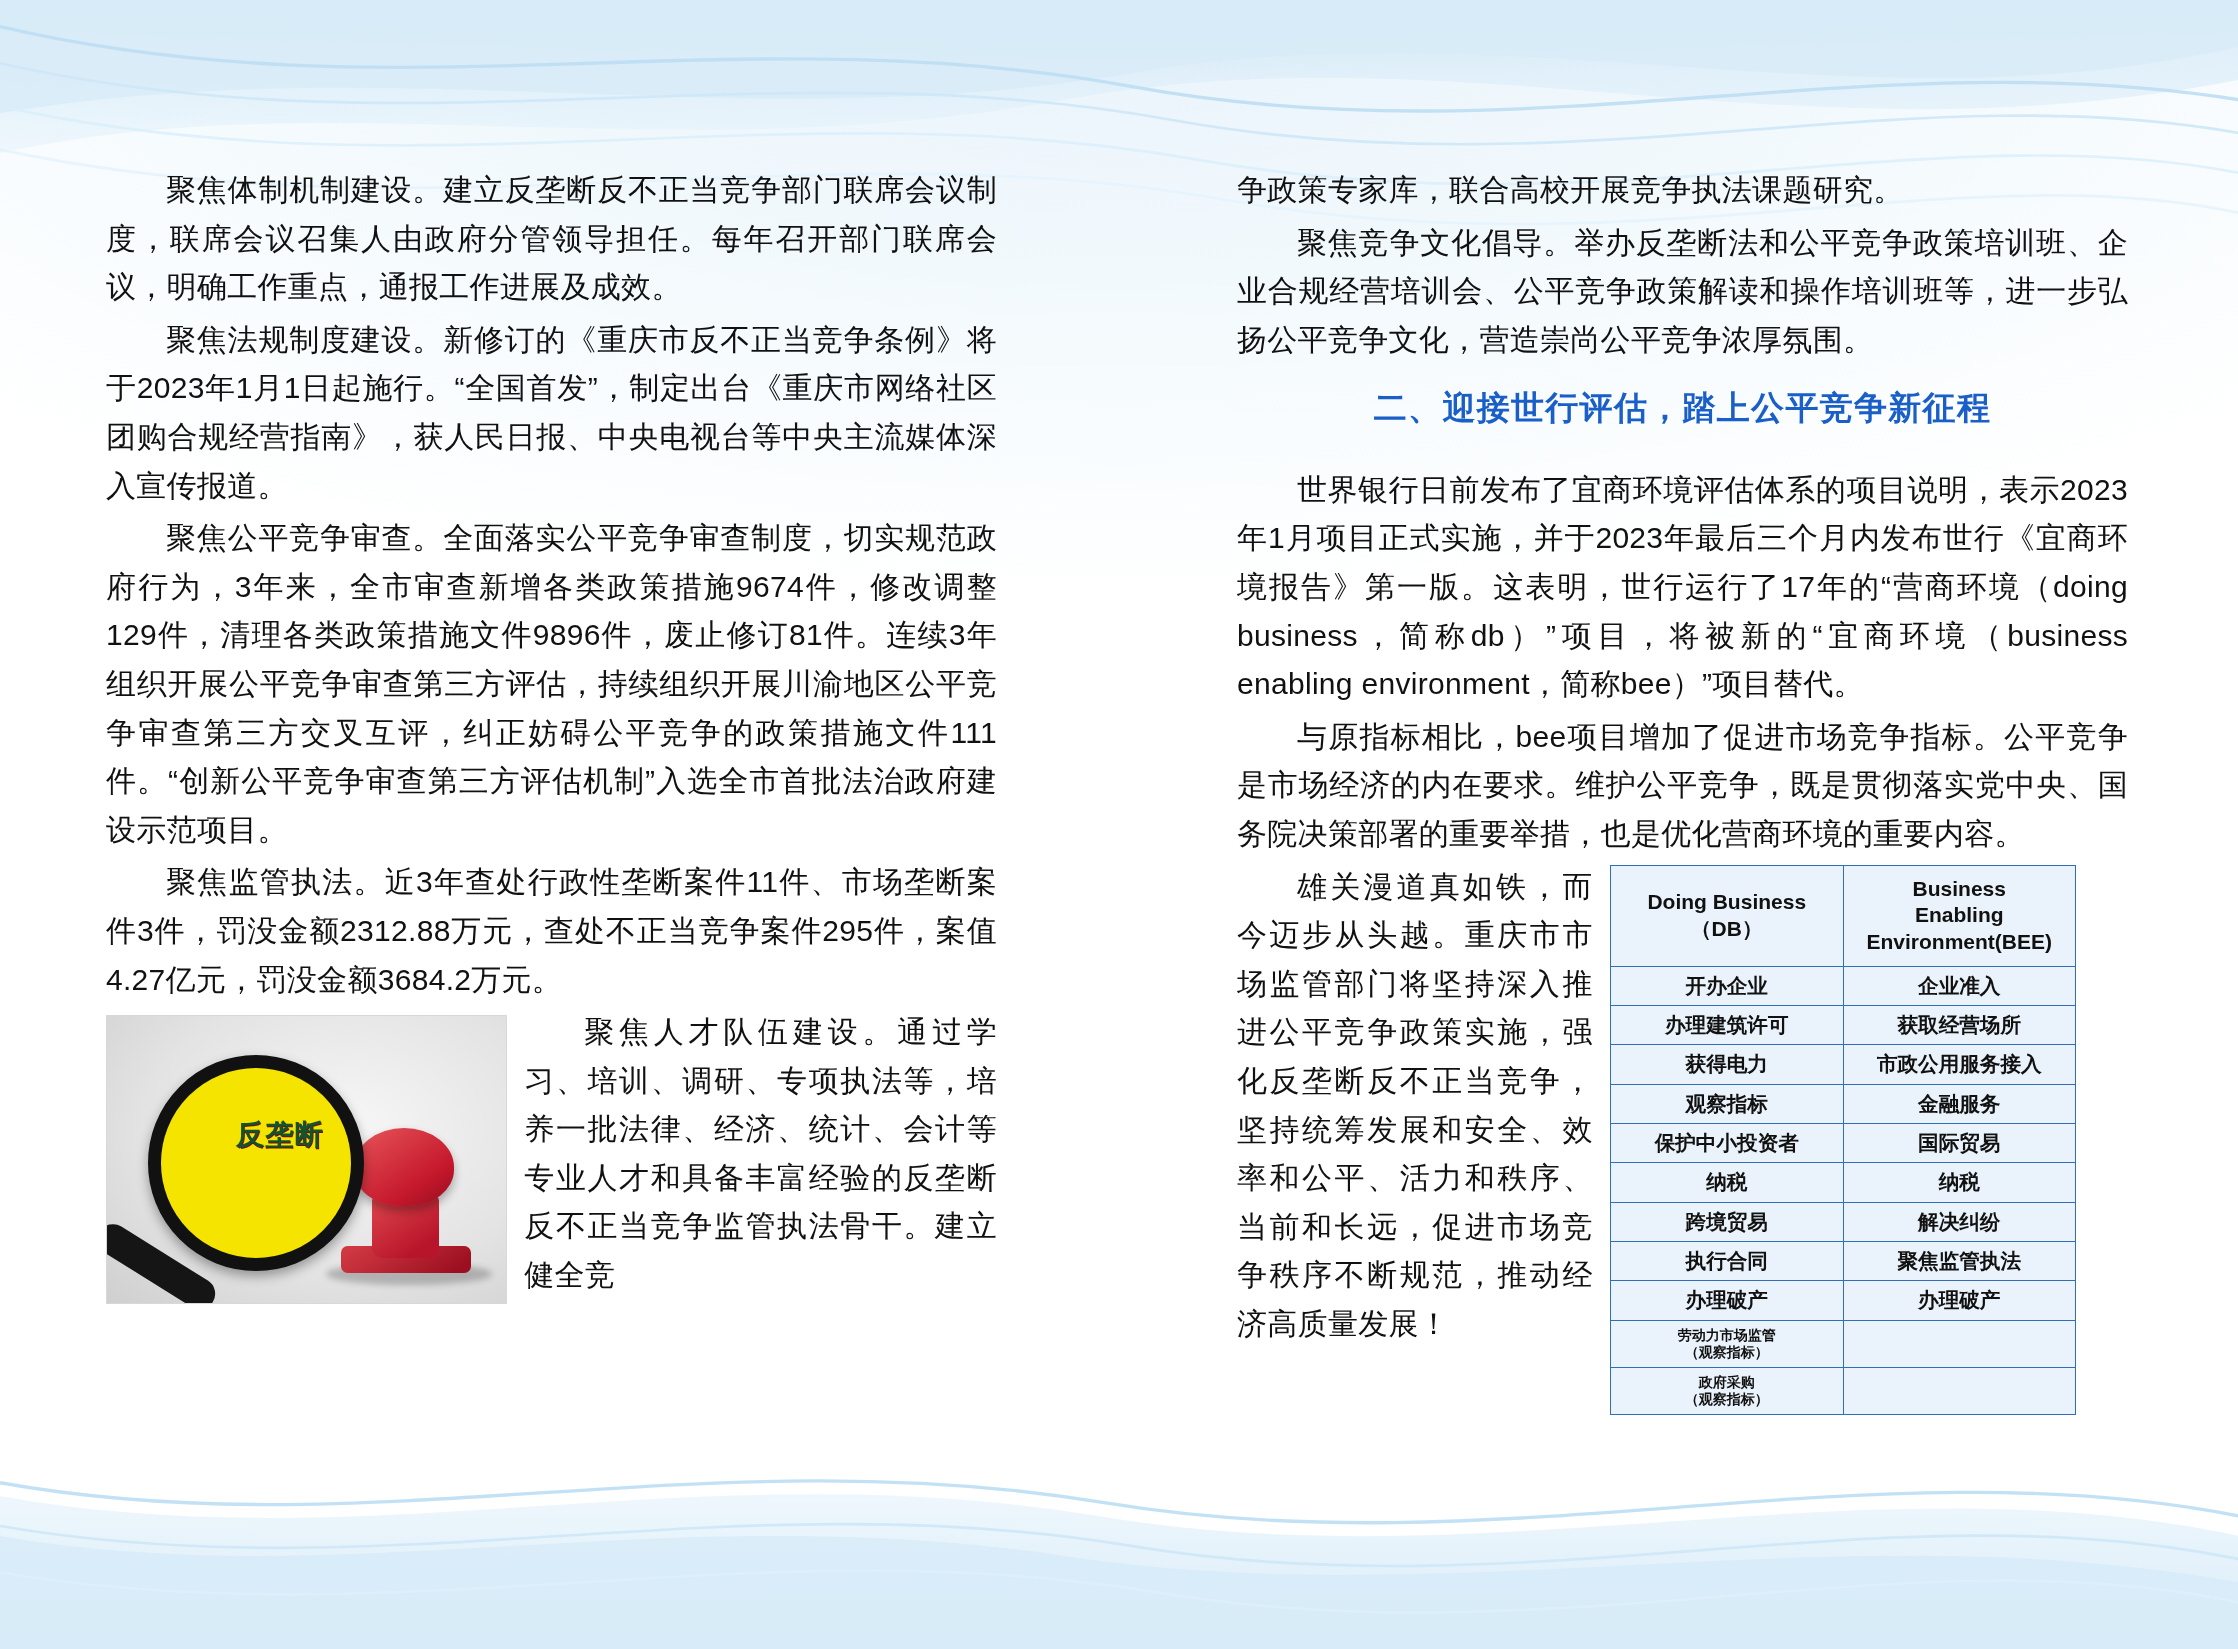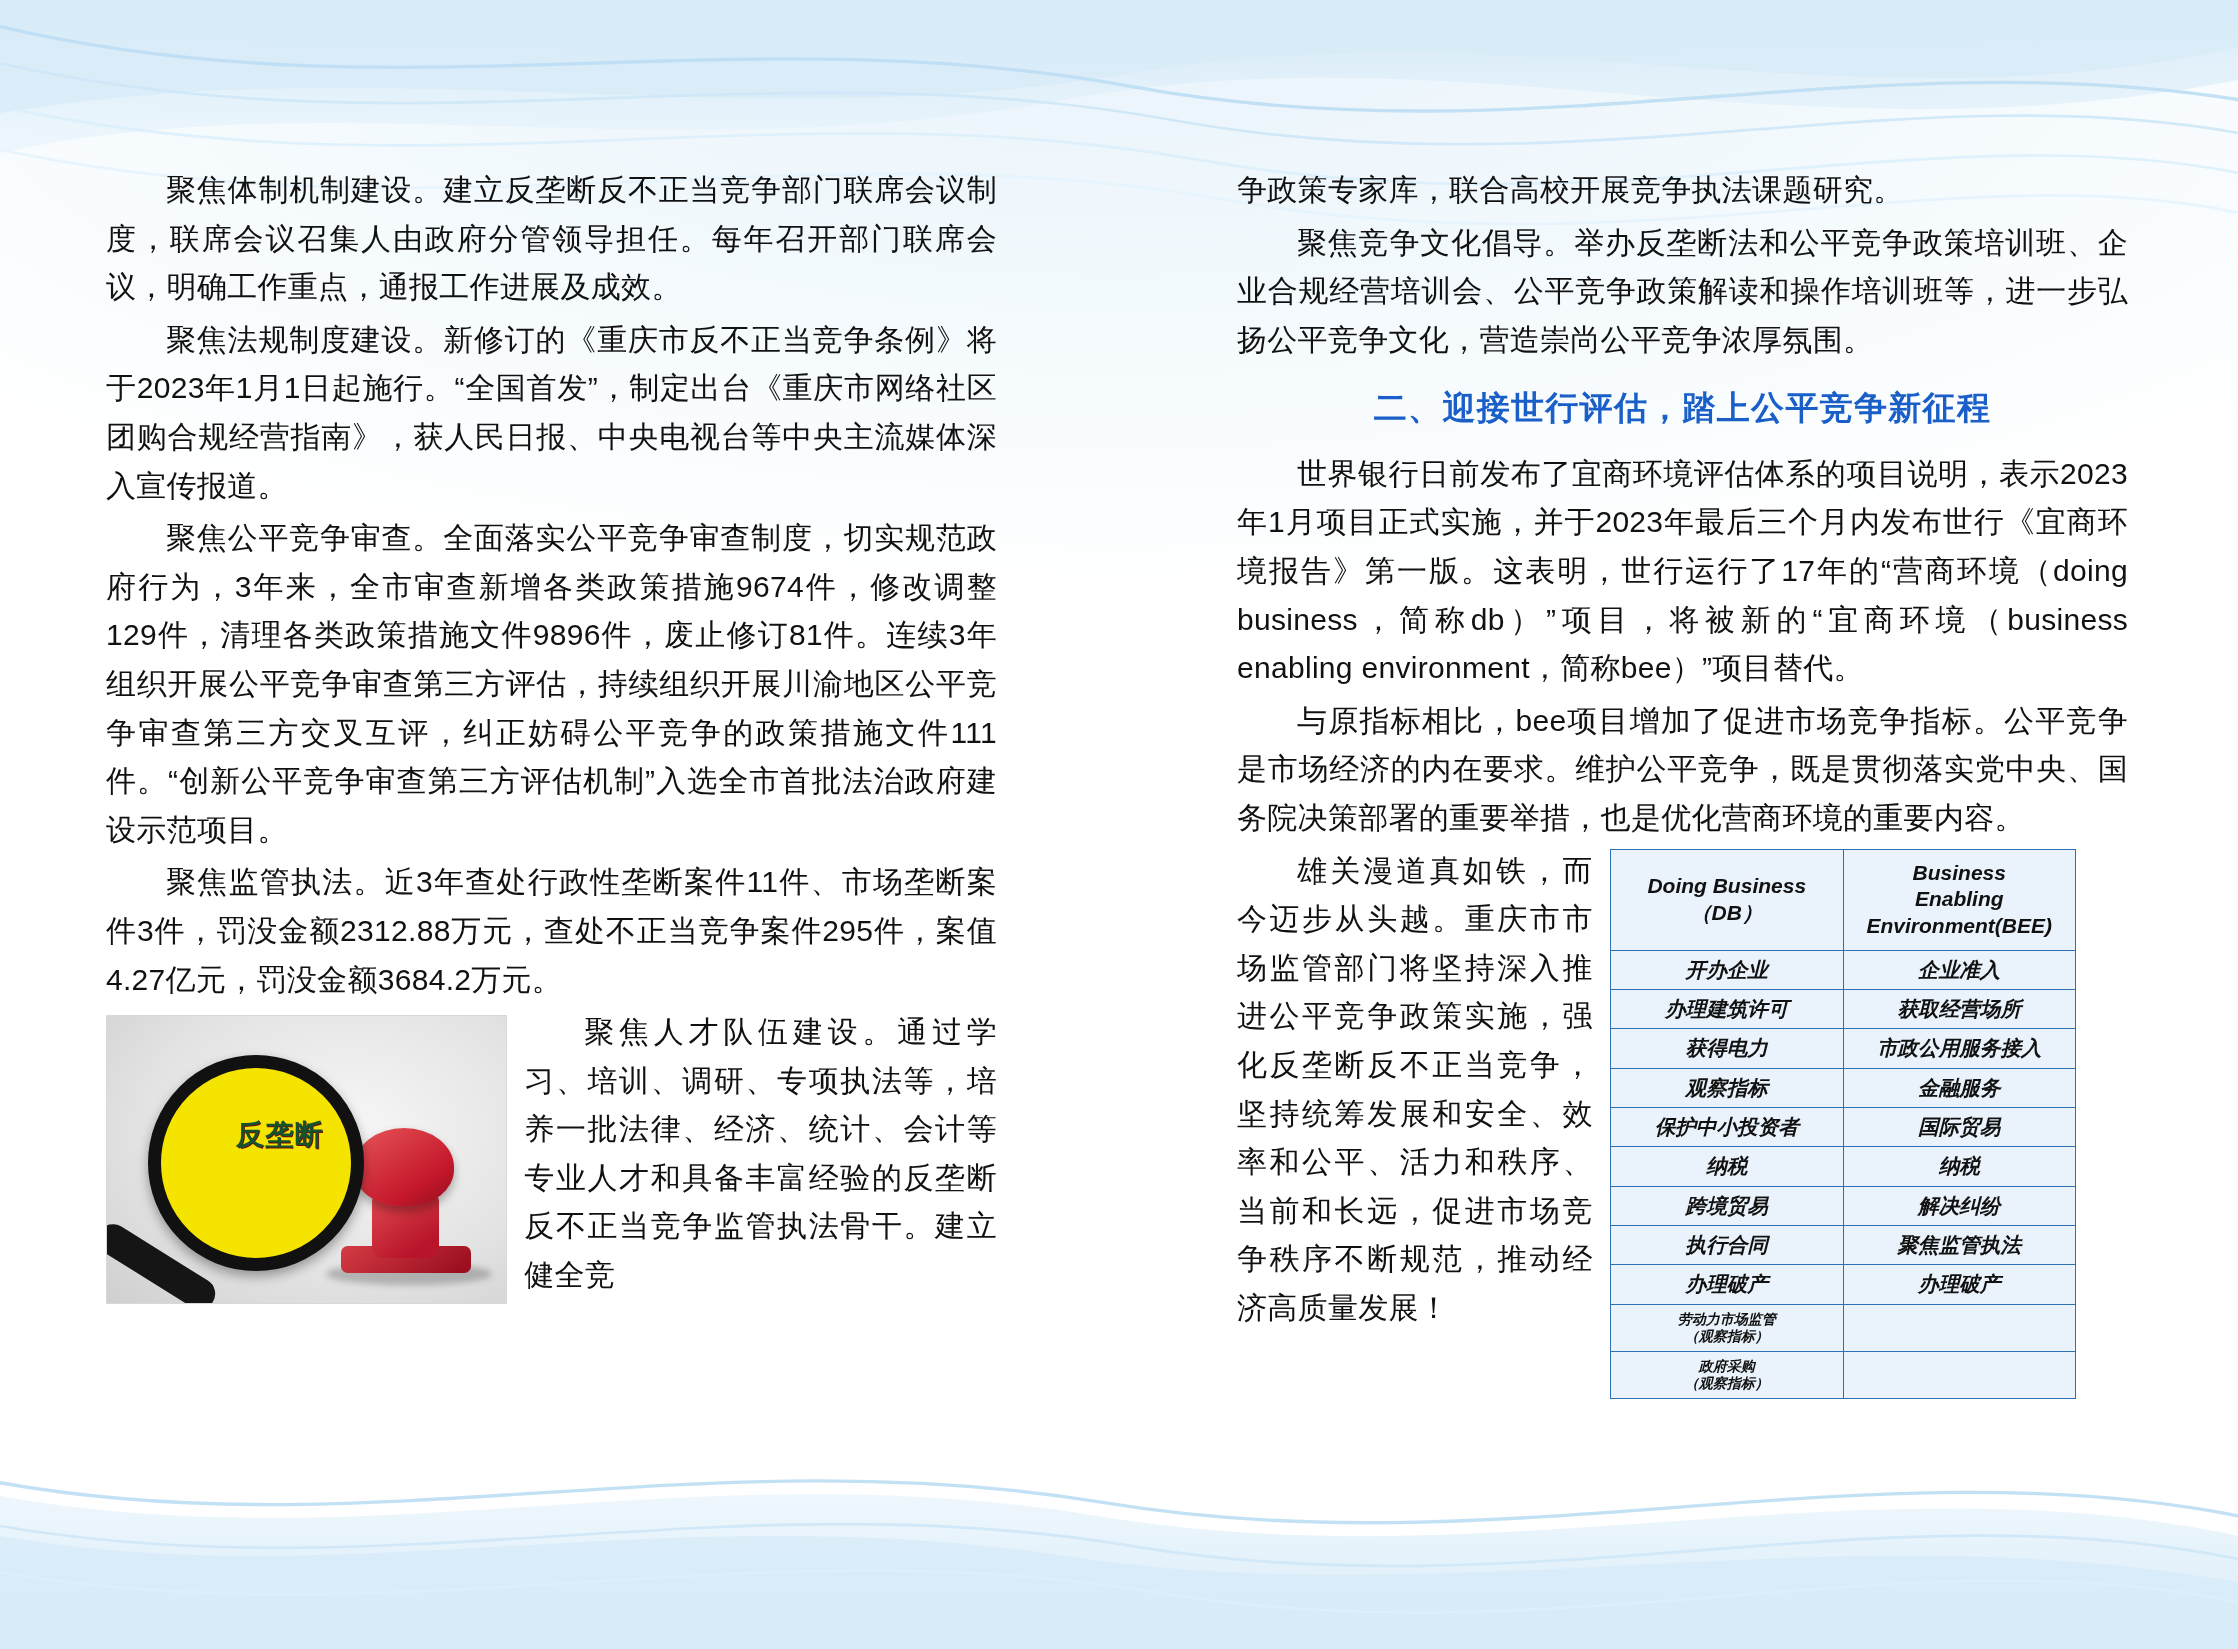--- a/index.html
+++ b/index.html
@@ -52,21 +52,21 @@
     color: #1a5fc8;
     font-size: 33px;
     font-weight: bold;
     margin: 0 0 17.3px 0;
     text-align: center;
     letter-spacing: 1.3px;
     line-height: 1.3;
   }
   #col-right h2.section-title {
     margin-top: 22.6px;
-    margin-bottom: 20px;
+    margin-bottom: 36px;
   }
 
   p.para {
     font-size: 30px;
     line-height: 1.62;
     color: #111111;
     margin: 0 0 4px 0;
     text-indent: 60px;
     text-align: justify;
     letter-spacing: 0.3px;
@@ -146,21 +146,20 @@
     background: rgba(0,0,0,0.22);
     border-radius: 50%;
     filter: blur(3.3px);
   }
 
   
   .cmp-table-wrap {
     float: right;
     width: 518px;
     margin: 2.7px 0 5.3px 17.3px;
-    font-style: italic;
   }
   table.cmp {
     border-collapse: collapse;
     width: 466px;
     background: #eaf3fb;
     table-layout: fixed;
   }
   table.cmp th, table.cmp td {
     border: 1.3px solid #2f6fb5;
     text-align: center;

